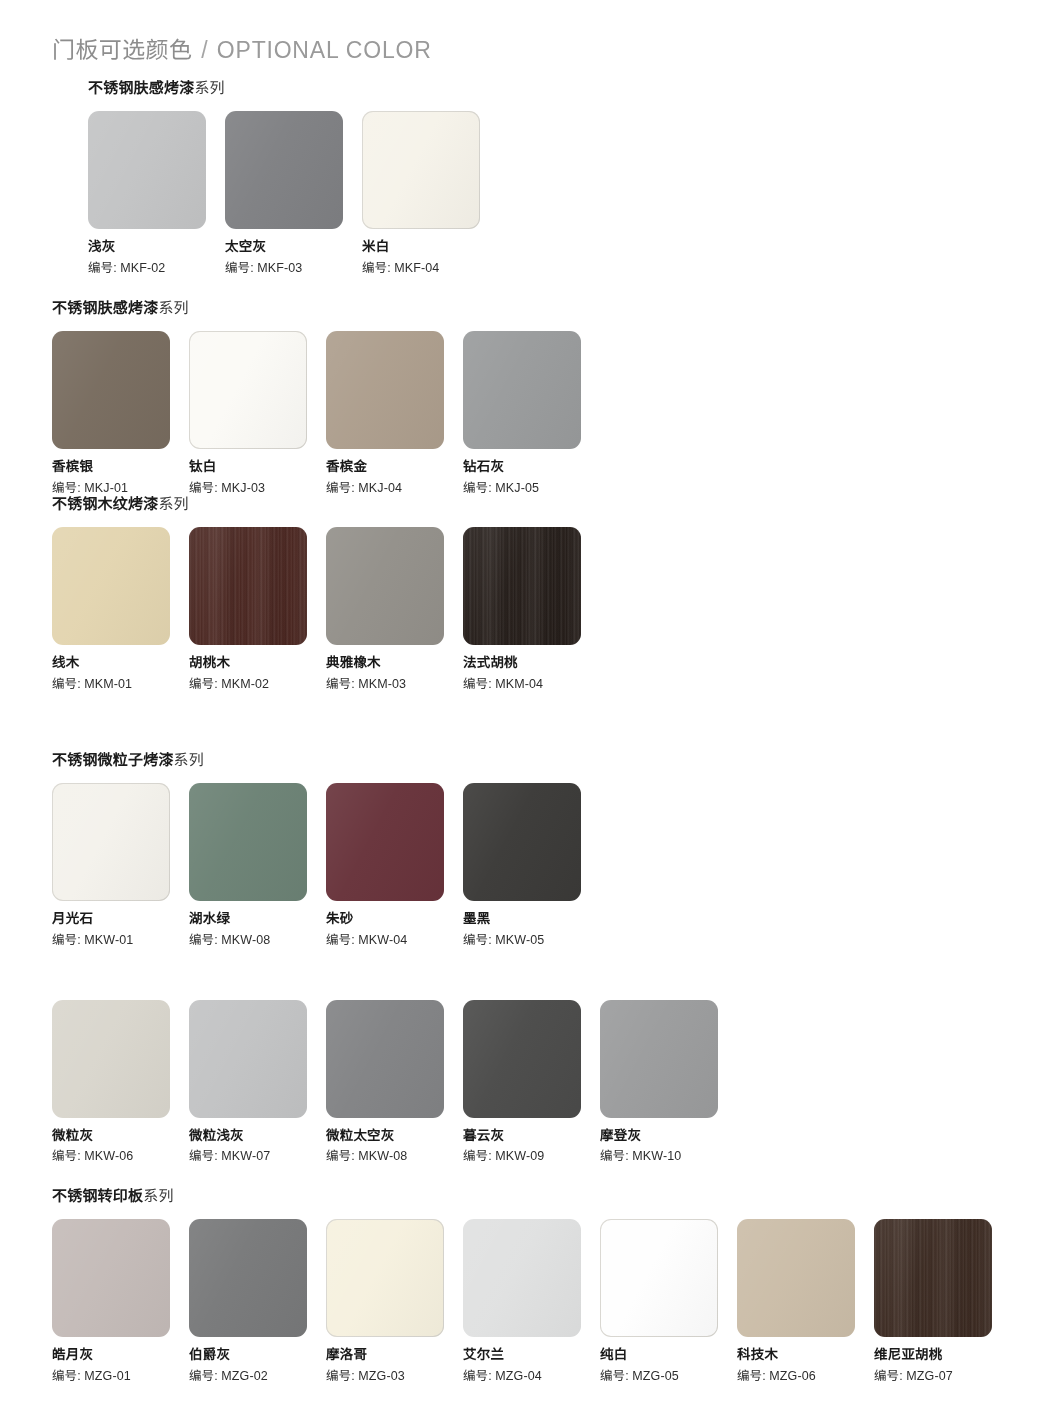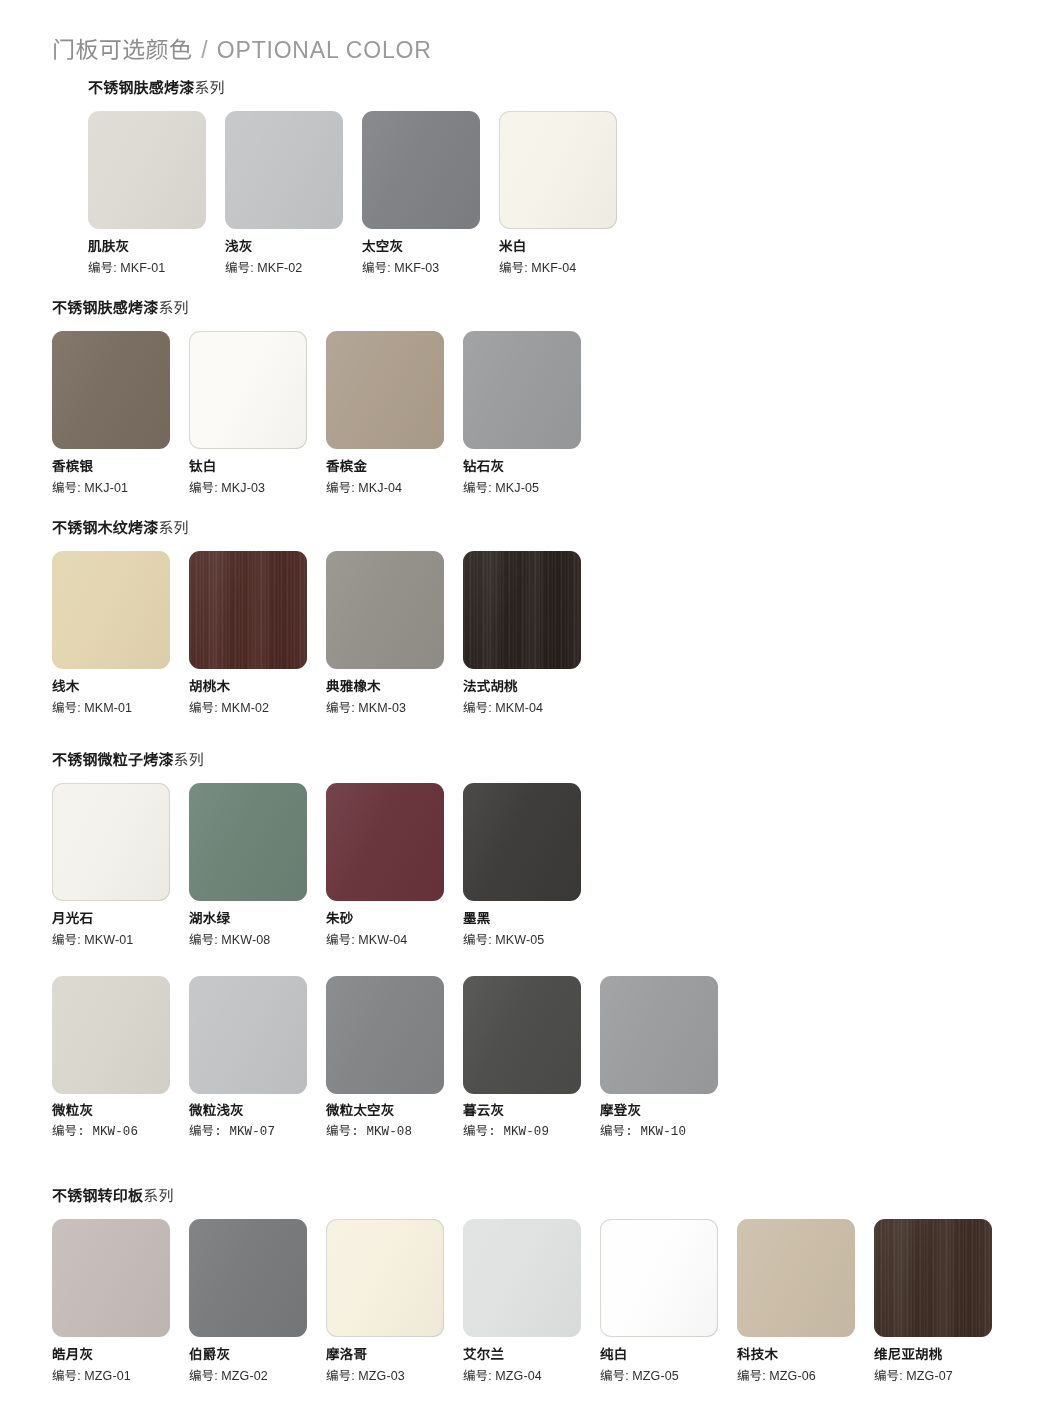--- a/index.html
+++ b/index.html
@@ -50,21 +50,21 @@
     margin: 0 0 14px 0;
     white-space: nowrap;
   }
   .section-title .tail { font-weight: 400; color: #3a3a3a; }
 
   .swatch-row {
     display: flex;
     flex-direction: row;
     gap: 0;
   }
-  .swatch-row + .swatch-row { margin-top: 28px; font-family: Liberation Mono, monospace; }
+  .swatch-row + .swatch-row { margin-top: 52px; }
 
   .swatch-cell {
     width: 137px;
     margin-right: 0;
     flex: 0 0 137px;
   }
 
   .swatch {
     width: 118px;
     height: 118px;
@@ -163,25 +163,20 @@
     <span class="cn">门板可选颜色</span>
     <span class="sep">/</span>
     <span class="en">OPTIONAL COLOR</span>
   </div>
 
   <div id="sections-host">
       <div class="section" style="top: 76px; padding-left: 36px;">
         <div class="section-title"><span>不锈钢肤感烤漆</span><span class="tail">系列</span></div>
         <div class="swatch-row">
           <div class="swatch-cell">
-            <div class="swatch" style="background: rgb(220, 218, 211);"></div>
-            <div class="swatch-name">肌肤灰</div>
-            <div class="swatch-code">编号: MKF-01</div>
-          </div>
-          <div class="swatch-cell">
             <div class="swatch" style="background: rgb(195, 196, 197);"></div>
             <div class="swatch-name">浅灰</div>
             <div class="swatch-code">编号: MKF-02</div>
           </div>
           <div class="swatch-cell">
             <div class="swatch" style="background: rgb(127, 128, 131);"></div>
             <div class="swatch-name">太空灰</div>
             <div class="swatch-code">编号: MKF-03</div>
           </div>
           <div class="swatch-cell">
@@ -209,21 +204,21 @@
             <div class="swatch-name">香槟金</div>
             <div class="swatch-code">编号: MKJ-04</div>
           </div>
           <div class="swatch-cell">
             <div class="swatch" style="background: rgb(153, 155, 156);"></div>
             <div class="swatch-name">钻石灰</div>
             <div class="swatch-code">编号: MKJ-05</div>
           </div>
         </div>
       </div>
-      <div class="section" style="top: 516px;">
+      <div class="section" style="top: 492px;">
         <div class="section-title"><span>不锈钢木纹烤漆</span><span class="tail">系列</span></div>
         <div class="swatch-row">
           <div class="swatch-cell">
             <div class="swatch wood-fine" style="background: rgb(227, 213, 176);"></div>
             <div class="swatch-name">线木</div>
             <div class="swatch-code">编号: MKM-01</div>
           </div>
           <div class="swatch-cell">
             <div class="swatch wood" style="background: rgb(75, 38, 32);"></div>
             <div class="swatch-name">胡桃木</div>

